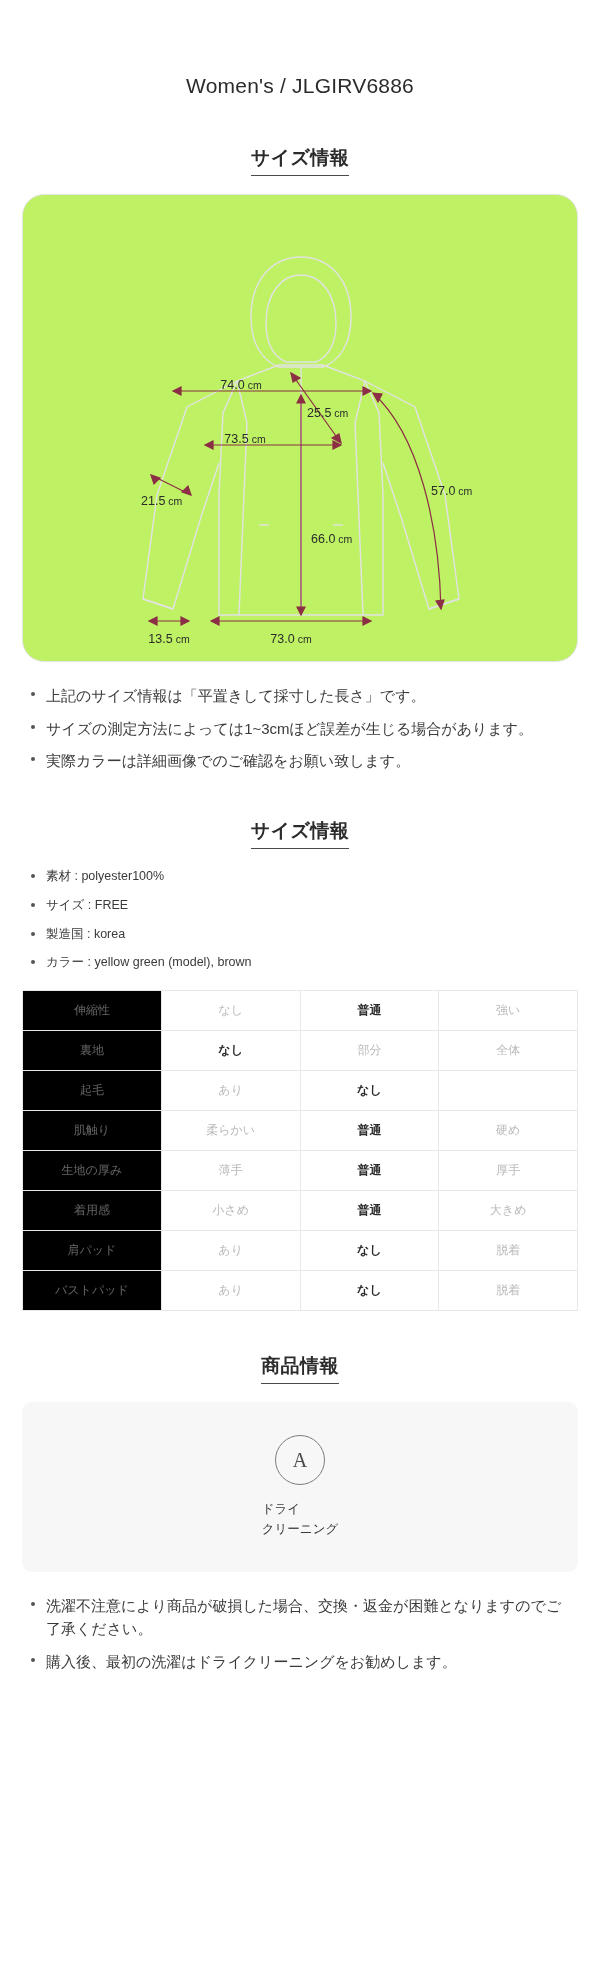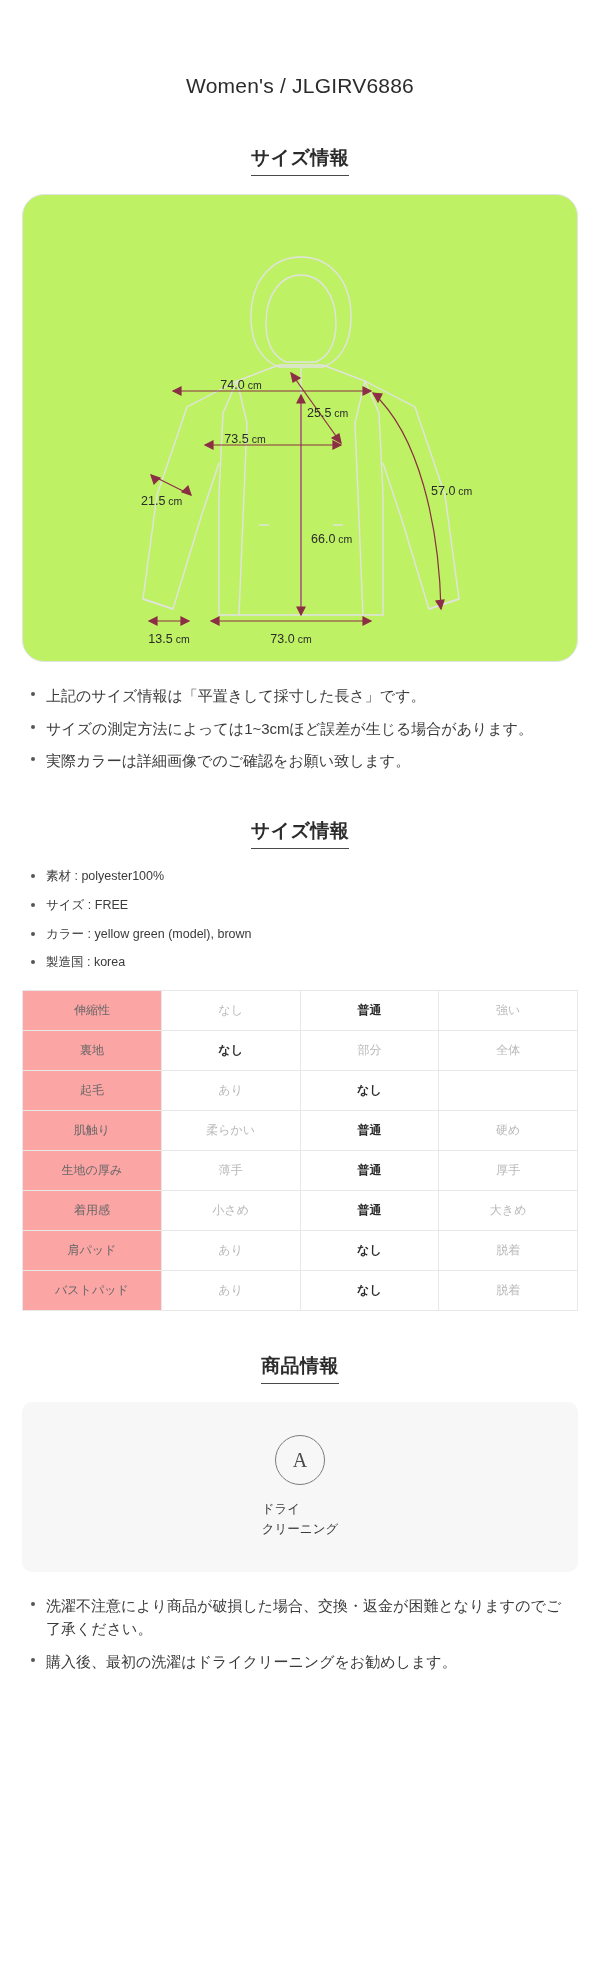--- a/index.html
+++ b/index.html
@@ -110,21 +110,21 @@
   table.attr tr { height: 40px; }
   table.attr td {
     border: 1px solid #e8e8e8;
     font-size: 12px;
     text-align: center;
     color: #b9b9b9;
     vertical-align: middle;
   }
   table.attr td.rowhead {
     width: 25%;
-    background: #fca5a5;
+    background: #000000;
     color: #666;
     font-size: 12px;
   }
   table.attr td.sel {
     color: #2b2b2b;
     font-weight: 700;
   }
   table.attr td.blank { }
 
   
@@ -266,22 +266,22 @@
     <li>実際カラーは詳細画像でのご確認をお願い致します。</li>
   </ul>
 
   <div class="section-head">
     <span class="label">サイズ情報</span>
   </div>
 
   <ul class="specs">
     <li>素材 : polyester100%</li>
     <li>サイズ : FREE</li>
+    <li>製造国 : korea</li>
     <li>カラー : yellow green (model),  brown</li>
-    <li>製造国 : korea</li>
   </ul>
 
   <table class="attr">
     <tbody>
       <tr>
         <td class="rowhead">伸縮性</td>
         <td>なし</td>
         <td class="sel">普通</td>
         <td>強い</td>
       </tr>

